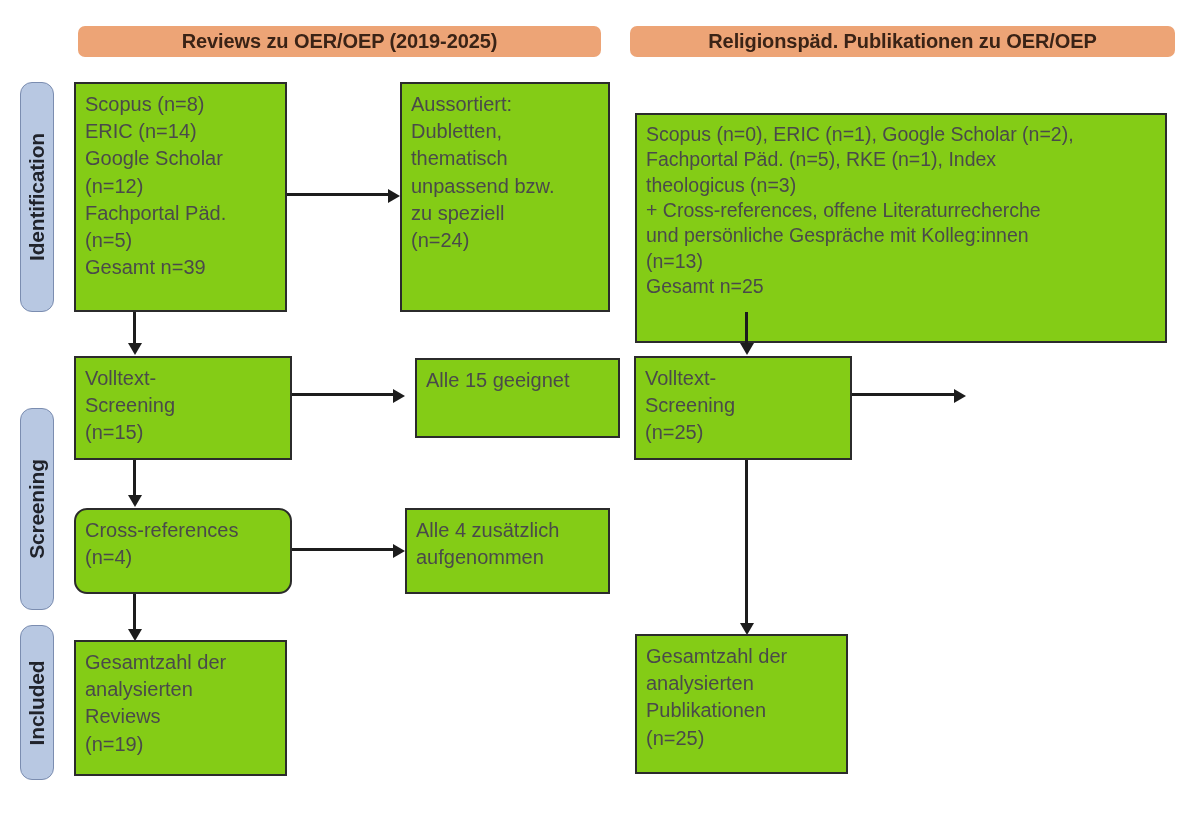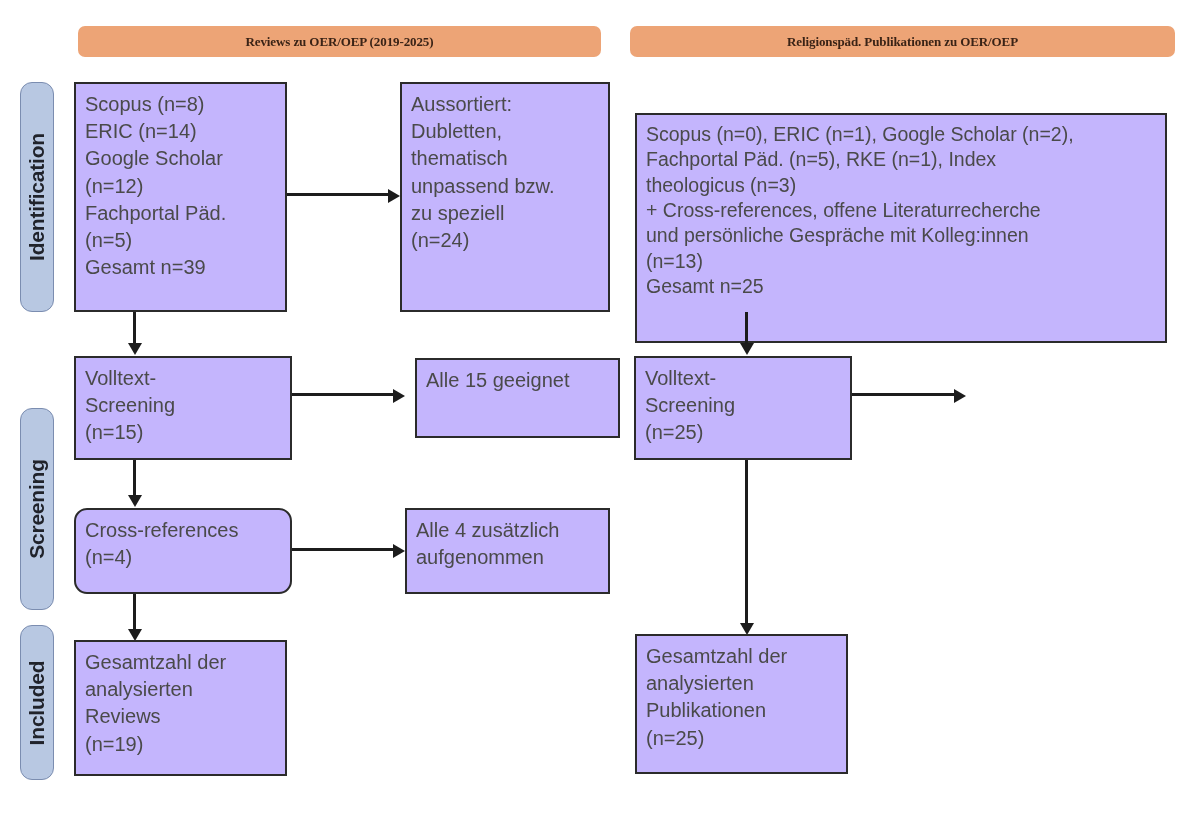--- a/index.html
+++ b/index.html
@@ -45,30 +45,29 @@
   .col-header {
     position: absolute;
     height: 31px;
     background: #eda476;
     border-radius: 7px;
     box-sizing: border-box;
     display: flex;
     align-items: center;
     justify-content: center;
     color: #3a2316;
-    font-size: 13px;
+    font-size: 20px;
     font-weight: bold;
     letter-spacing: -0.1px;
-    font-family: Liberation Serif, serif;
   }
 
   
   .flow-box {
     position: absolute;
-    background: #c4b5fd;
+    background: #84cc16;
     border: 2.5px solid #2b2b2b;
     box-sizing: border-box;
     padding: 7px 4px 4px 9px;
     color: #4a4a4a;
     font-size: 20px;
     line-height: 1.36;
     white-space: pre-line;
     overflow: hidden;
   }
   .flow-box.tight { line-height: 1.30; margin-top: 31px; }

